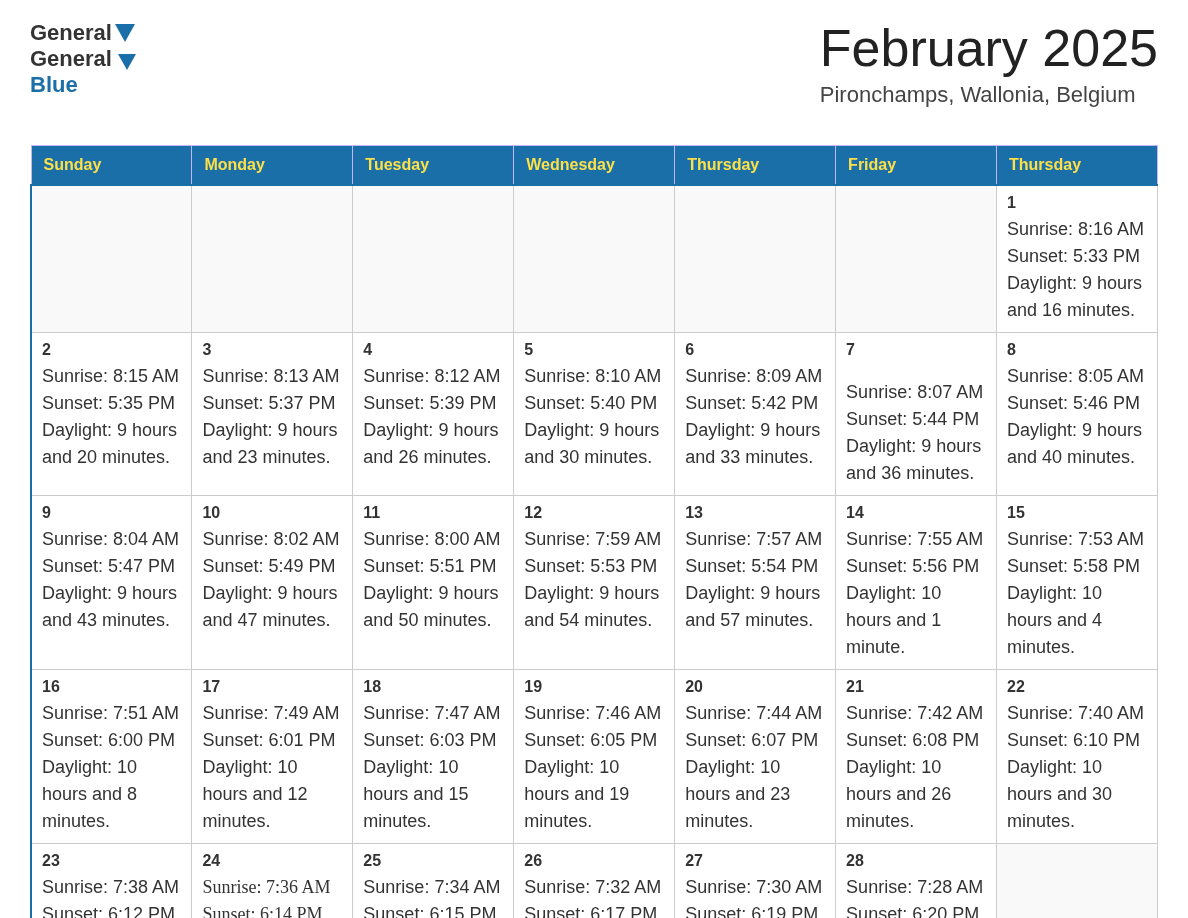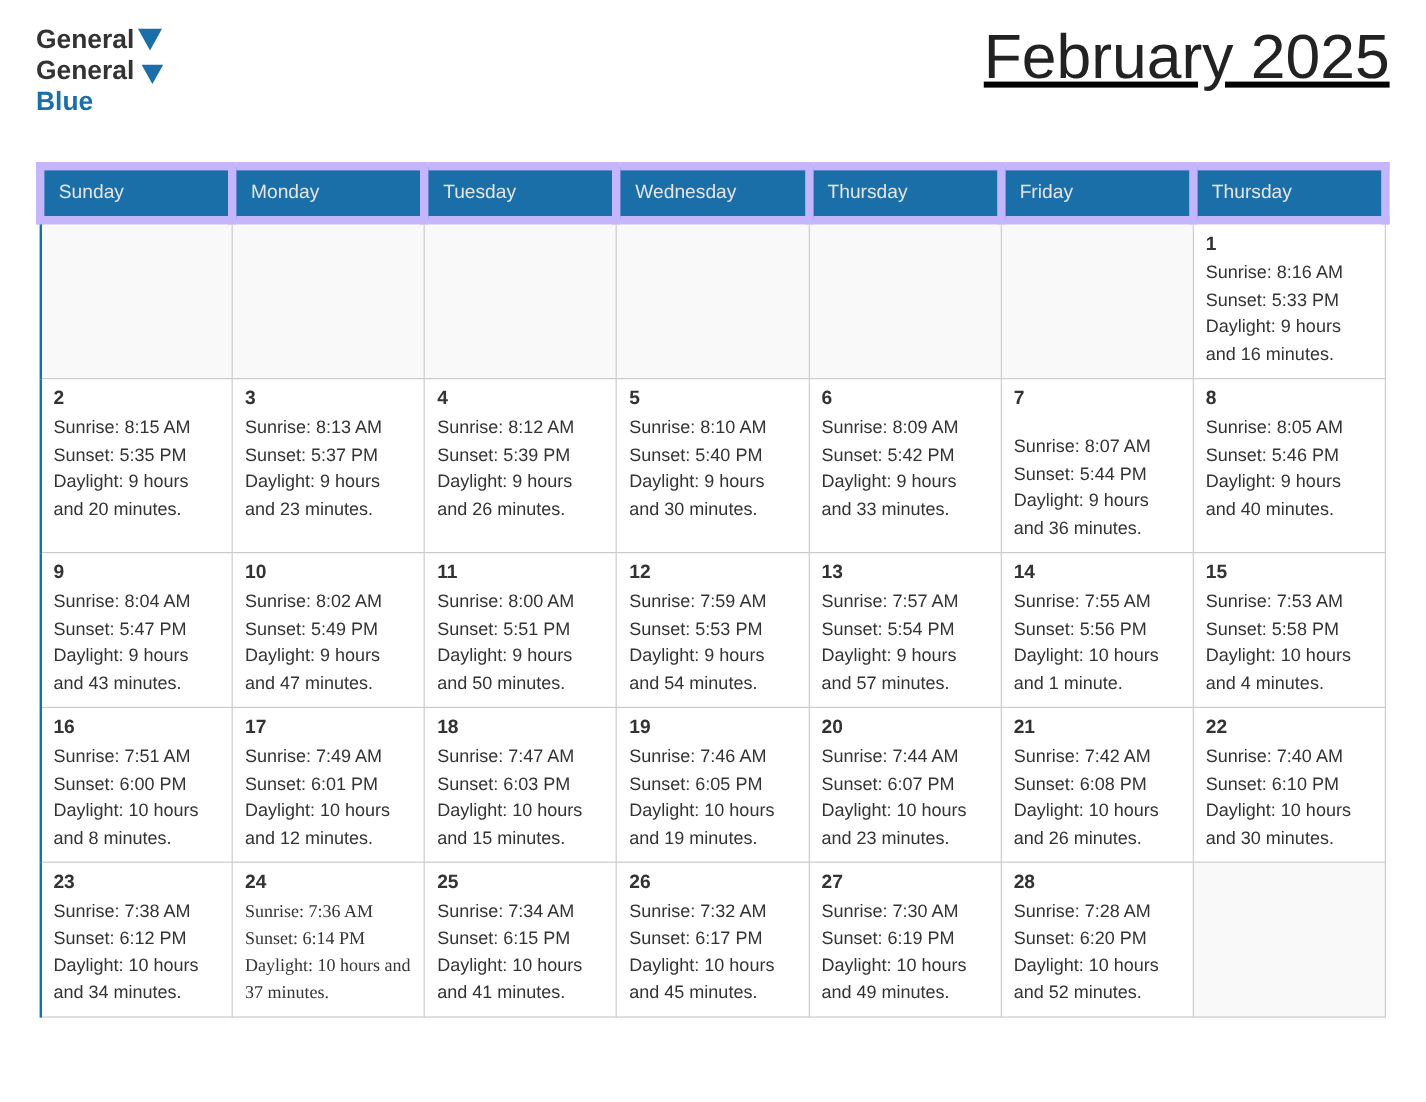--- a/index.html
+++ b/index.html
@@ -42,21 +42,20 @@
       border-left: 10px solid transparent;
       border-right: 10px solid transparent;
       border-bottom: 18px solid #1a6fa8;
       display: inline-block;
       margin: 0 3px;
       transform: rotate(180deg);
     }
 
     .title-section {
       text-align: left;
-      text-decoration: underline;
     }
 
     .month-title {
       font-size: 52px;
       font-weight: normal;
       color: #222;
       line-height: 1.1;
     }
 
     .location-subtitle {
@@ -66,26 +65,26 @@
     }
 
     .calendar-table {
       width: 100%;
       border-collapse: collapse;
       border: 1px solid #999;
     }
 
     .calendar-table thead tr th {
       background-color: #1a6fa8;
-      color: #e5e5e5;
+      color: #fde047;
       font-size: 16px;
-      font-weight: normal;
+      font-weight: bold;
       padding: 10px 12px;
       text-align: left;
-      border: 7px solid #c4b5fd;
+      border: 1px solid #c4b5fd;
     }
 
     .calendar-table tbody tr td {
       vertical-align: top;
       padding: 8px 10px;
       border: 1px solid #ccc;
       width: 14.28%;
       min-height: 100px;
       font-size: 13px;
       color: #333;
@@ -93,21 +92,21 @@
 
     .day-number {
       font-size: 16px;
       font-weight: bold;
       color: #333;
       display: block;
       margin-bottom: 4px;
     }
 
     .day-info {
-      font-size: 15px;
+      font-size: 18px;
       color: #333;
       line-height: 1.5;
     }
 
     .empty-cell {
       background: #f9f9f9;
     }
 
     tbody tr td:first-child {
       border-left: 2px solid #1a6fa8;
@@ -133,20 +132,21 @@
     </div>
     <div>
       <span style="font-size:22px;font-weight:bold;color:#333;">General</span>
       <span style="width:0;height:0;border-left:9px solid transparent;border-right:9px solid transparent;border-top:16px solid #1a6fa8;display:inline-block;margin:0 2px;vertical-align:middle;"></span>
       <br>
       <span style="font-size:22px;font-weight:bold;color:#1a6fa8;margin-left:0;">Blue</span>
     </div>
   </div>
   <div class="title-section">
     <div class="month-title">February 2025</div>
+    <div class="location-subtitle">Pironchamps, Wallonia, Belgium</div>
   </div>
 </div>
 
 <table class="calendar-table">
   <thead>
     <tr>
       <th>Sunday</th>
       <th>Monday</th>
       <th>Tuesday</th>
       <th>Wednesday</th>

